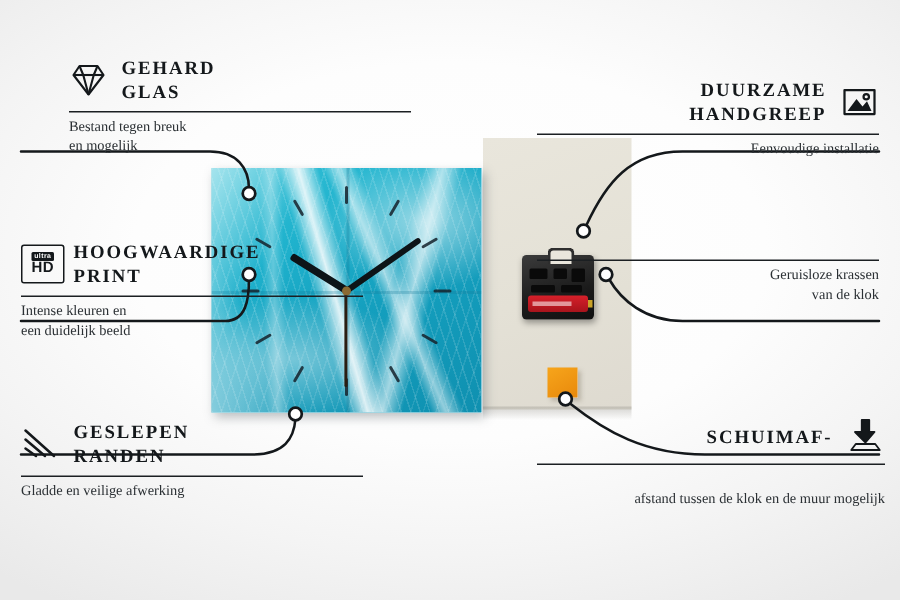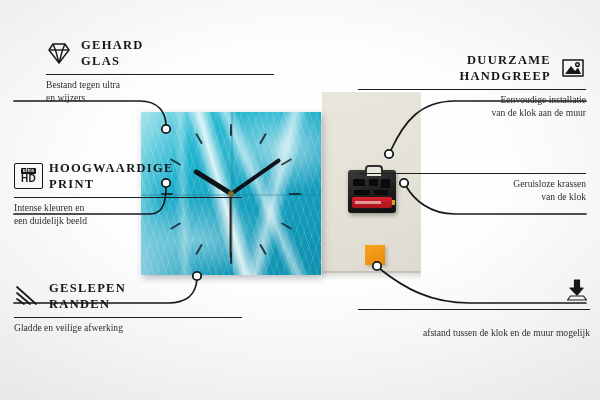--- a/index.html
+++ b/index.html
@@ -175,21 +175,21 @@
               <path d="M19 4 L16.5 10 L13 23"></path>
             </g>
           </svg>
       </span>
       <span class="title">
         <span>GEHARD</span><br><span>GLAS</span>
       </span>
     </div>
     <div class="rule"></div>
     <div class="desc">
-      <span>Bestand tegen ultra</span><br><span>en wijzers</span>
+      <span>Bestand tegen breuk</span><br><span>en mogelijk</span>
     </div>
   </div>
 
   <div class="feat left" id="f-print">
     <div class="head">
       <span class="ico">
         <span class="hdbox">
           <span class="u">ultra</span>
           <span class="hd">HD</span>
         </span>
@@ -235,21 +235,21 @@
           <circle cx="17.5" cy="9.5" r="1.8"></circle>
             </g>
           </svg>
       </span>
       <span class="title">
         <span>DUURZAME</span><br><span>HANDGREEP</span>
       </span>
     </div>
     <div class="rule"></div>
     <div class="desc">
-      <span>Eenvoudige installatie</span><br><span>van de klok aan de muur</span>
+      <span>Eenvoudige installatie</span><br>
     </div>
   </div>
 
   <div class="feat right" id="f-mech">
     <div class="rule"></div>
     <div class="desc">
       <span>Geruisloze krassen</span><br><span>van de klok</span>
     </div>
   </div>
 
@@ -257,21 +257,21 @@
     <div class="head">
       <span class="ico">
         <svg viewBox="0 0 26 26">
             <g fill="currentColor" stroke="currentColor" stroke-width="1.2" stroke-linejoin="round">
           <path d="M10.5 2 h5 v8 h3.5 L13 17 L6 10 h4.5 Z"></path>
           <path d="M6.5 18 h13 l3 4 h-19 Z" fill="none"></path>
             </g>
           </svg>
       </span>
       <span class="title">
-        <br>
+        <span>SCHUIMAF-</span><br>
       </span>
     </div>
     <div class="rule"></div>
     <div class="desc">
       <br><span>afstand tussen de klok en de muur mogelijk</span>
     </div>
   </div>
 
 </div>
 

